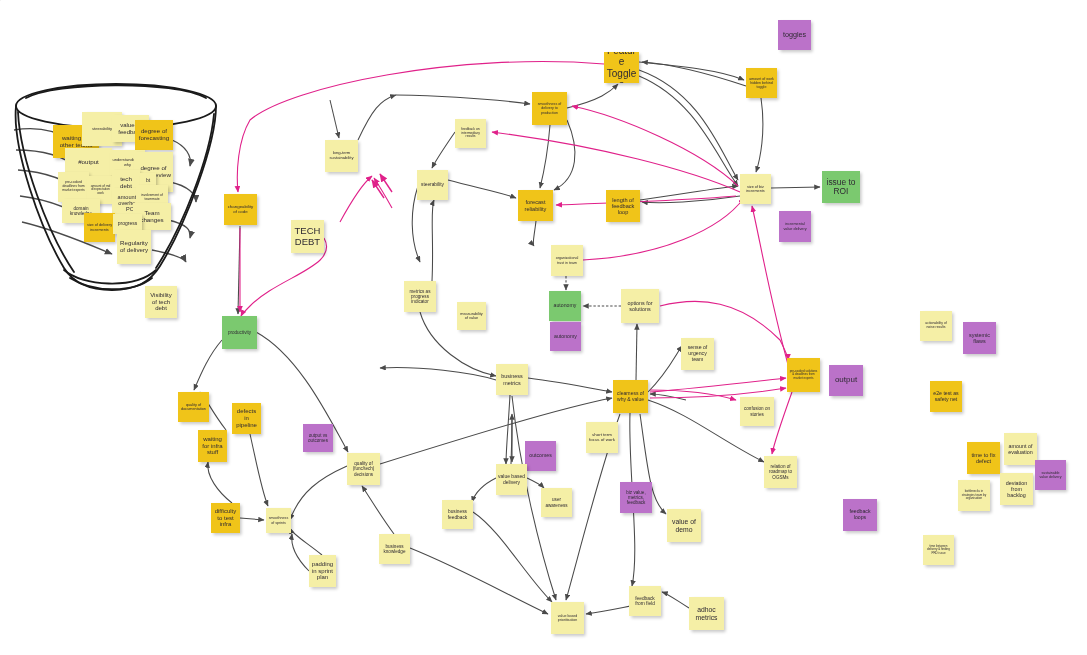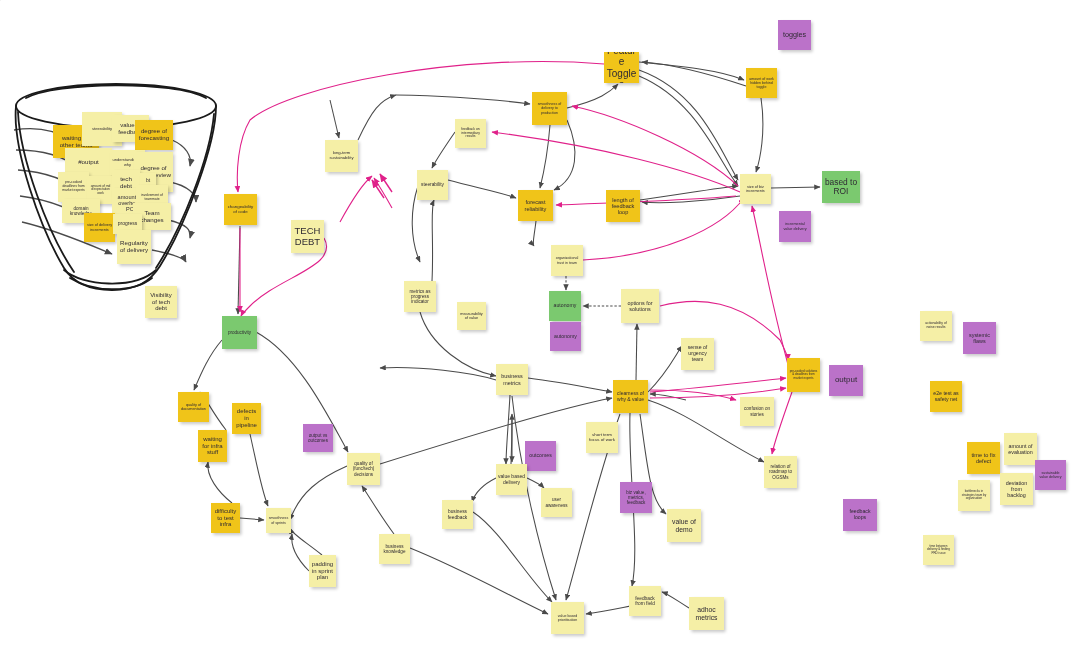--- a/index.html
+++ b/index.html
@@ -269,21 +269,21 @@
       <div class="note c-purple" style="left: 778px; top: 20px; width: 33px; height: 30px; font-size: 7.2px;">
         <span>toggles</span>
       </div>
       <div class="note c-gold" style="left: 746px; top: 68px; width: 31px; height: 30px; font-size: 3.6px;">
         <span>amount of work hidden behind toggle</span>
       </div>
       <div class="note c-yellow" style="left: 740px; top: 174px; width: 31px; height: 30px; font-size: 3.8px;">
         <span>size of biz increments</span>
       </div>
       <div class="note c-green" style="left: 822px; top: 171px; width: 38px; height: 32px; font-size: 8.4px;">
-        <span>based to ROI</span>
+        <span>issue to ROI</span>
       </div>
       <div class="note c-purple" style="left: 779px; top: 211px; width: 32px; height: 31px; font-size: 3.8px;">
         <span>incremental value delivery</span>
       </div>
       <div class="note c-gold" style="left: 518px; top: 190px; width: 35px; height: 31px; font-size: 5.6px;">
         <span>forecast reliability</span>
       </div>
       <div class="note c-gold" style="left: 606px; top: 190px; width: 34px; height: 32px; font-size: 5.6px;">
         <span>length of feedback loop</span>
       </div>

